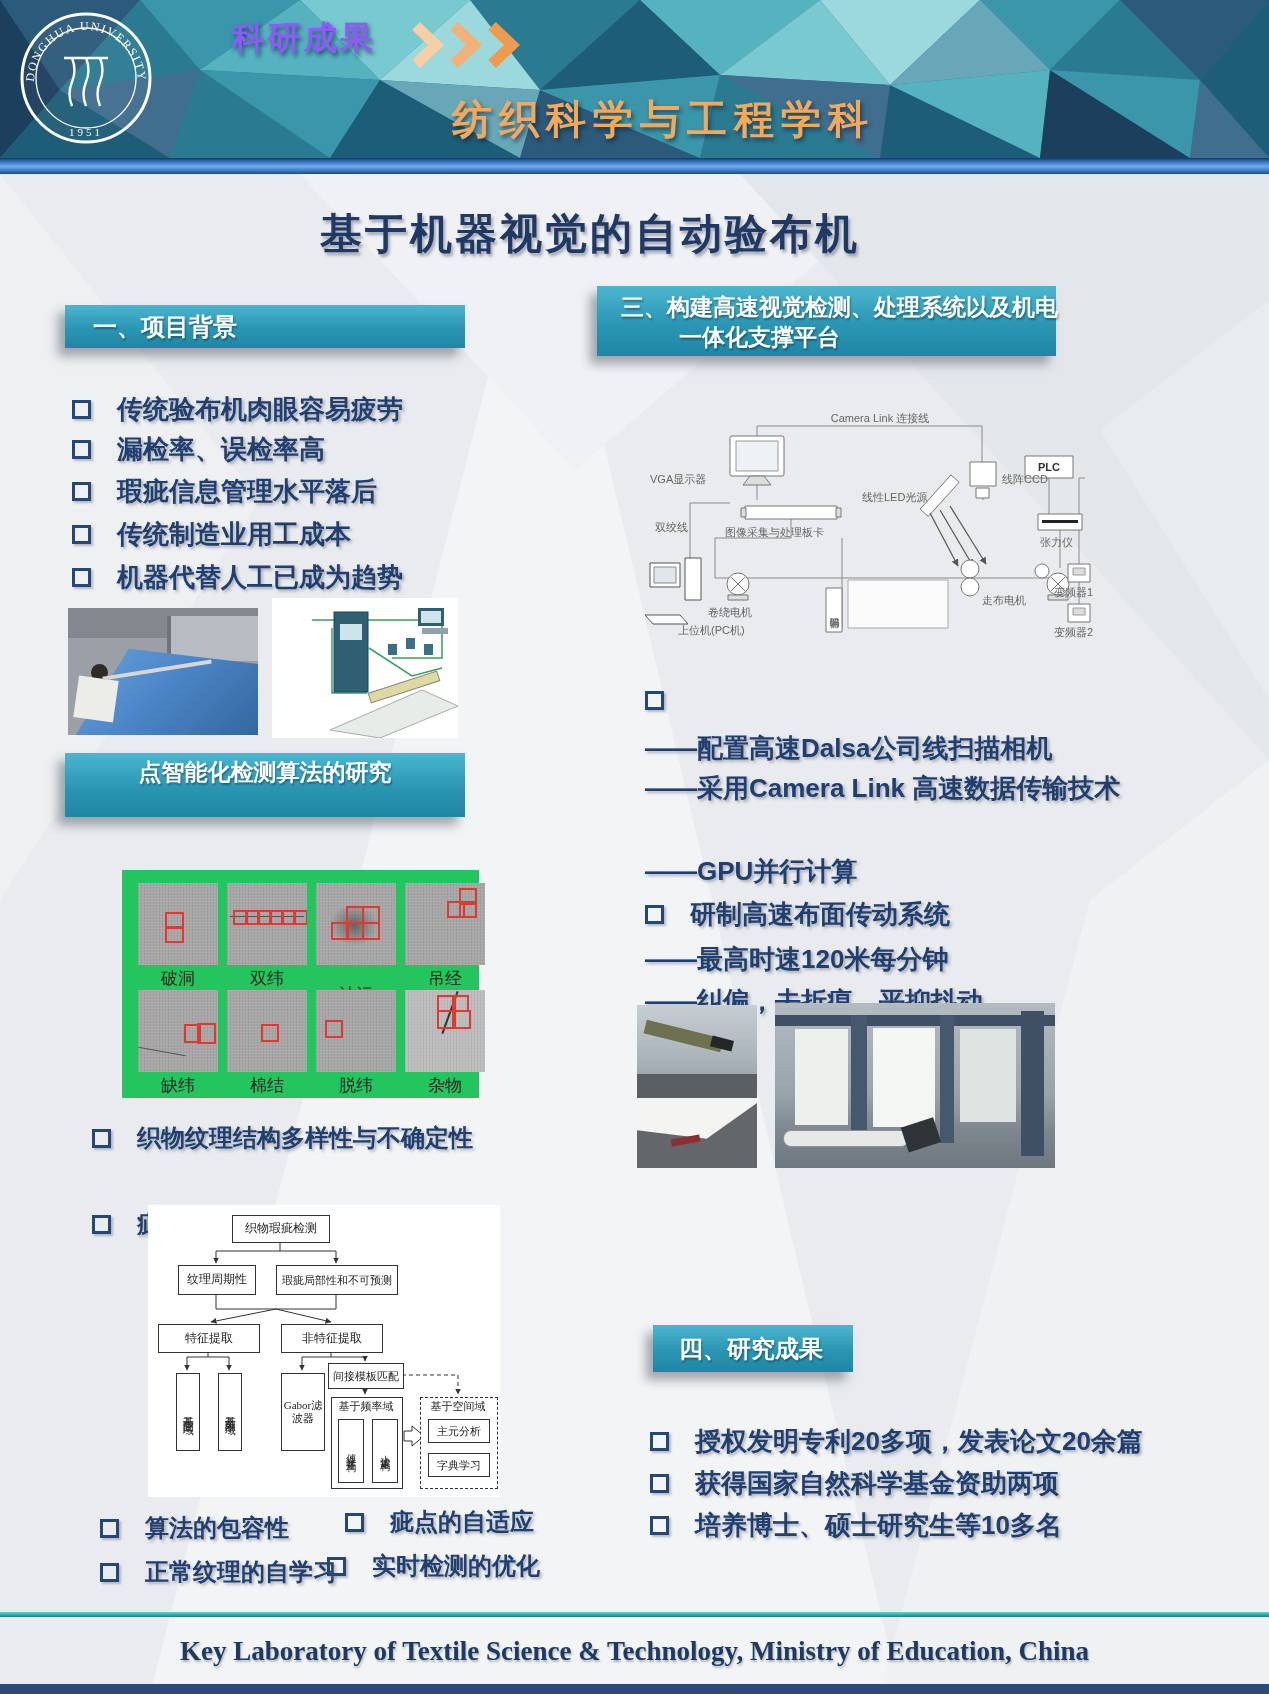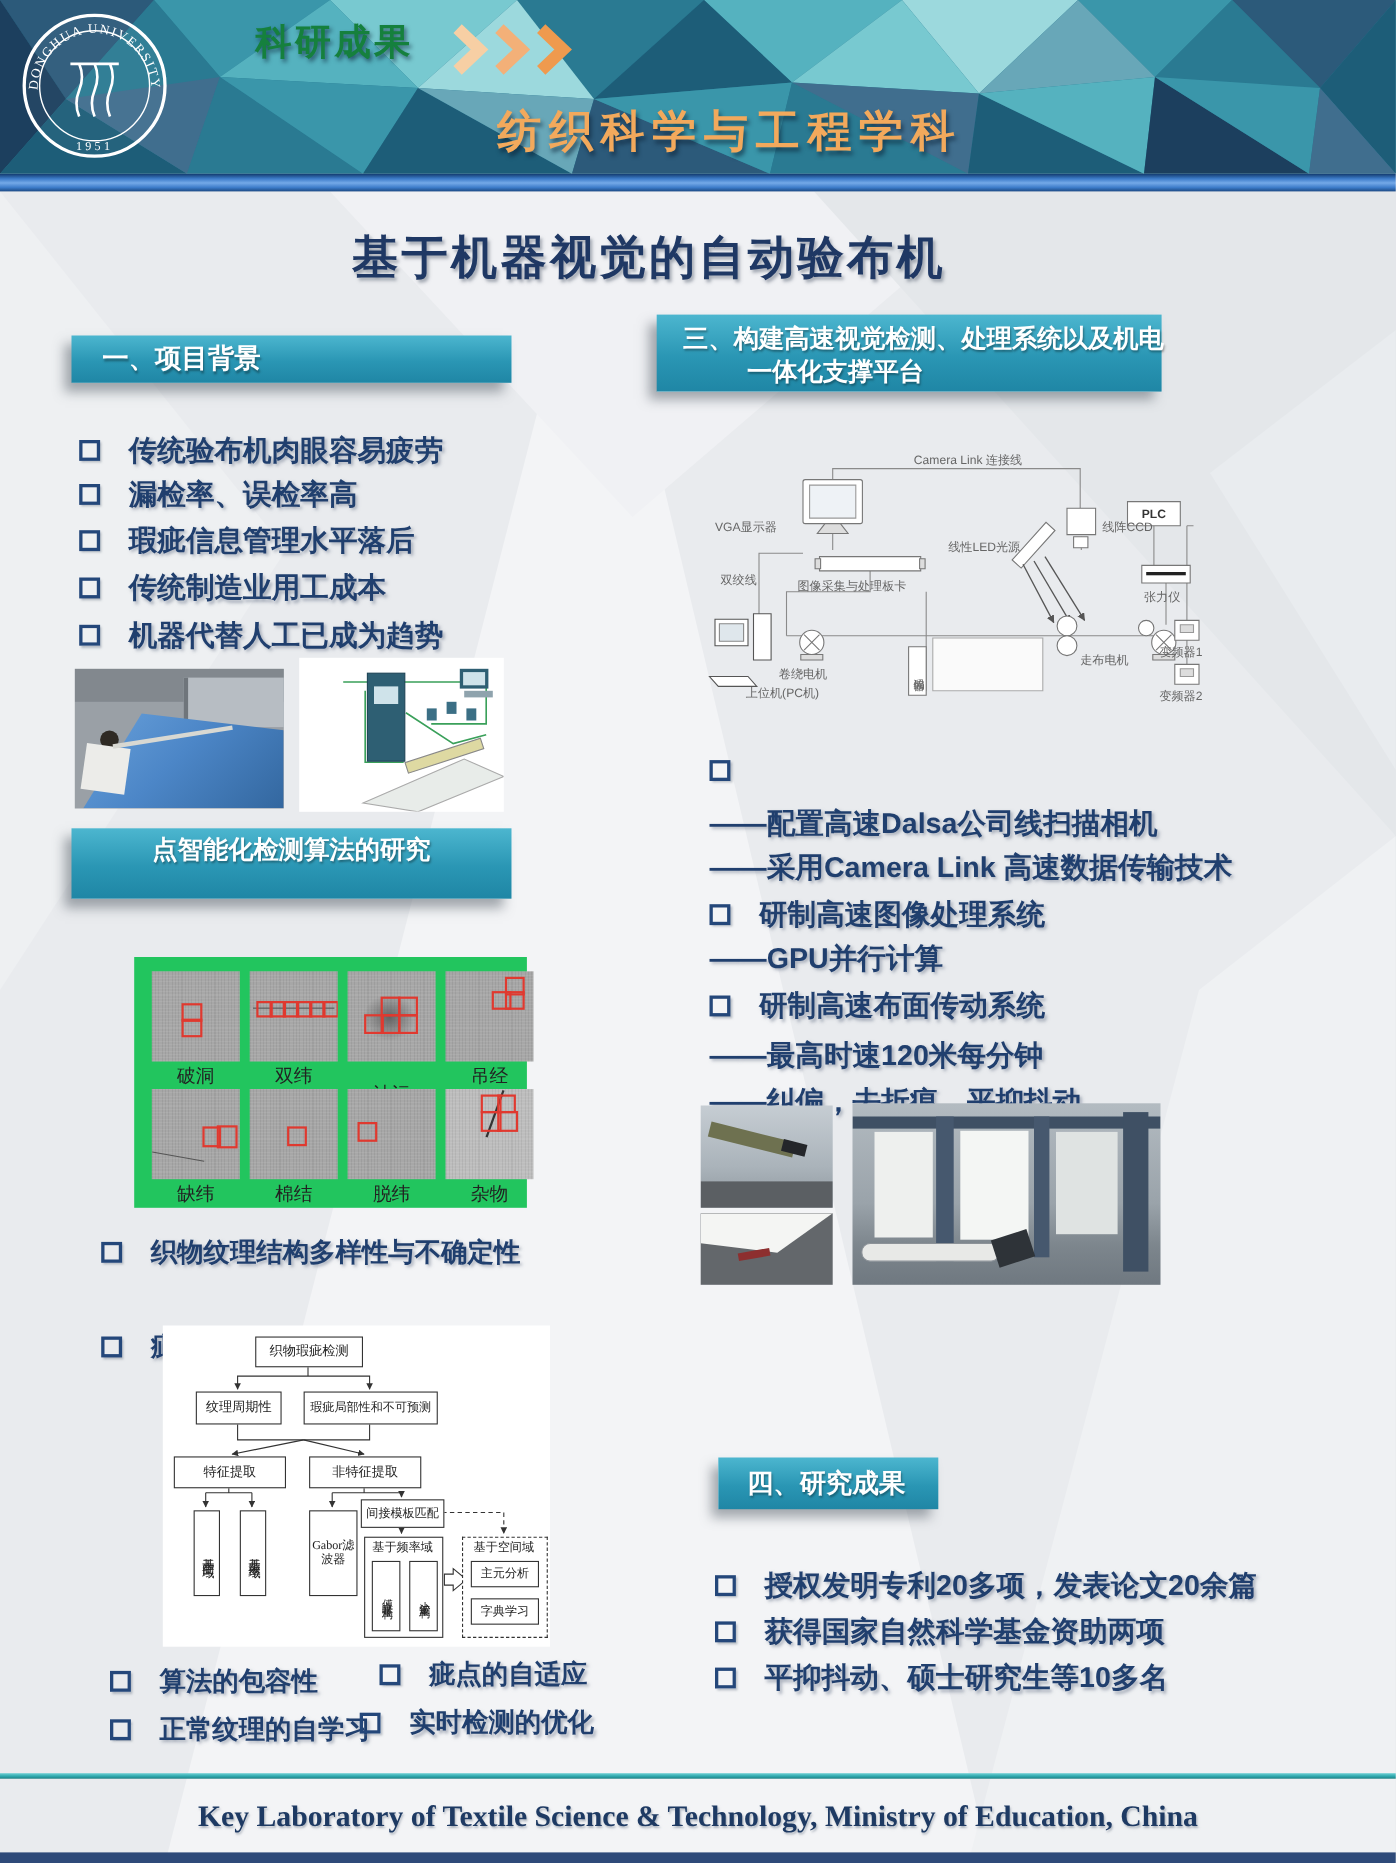--- a/index.html
+++ b/index.html
@@ -5,21 +5,21 @@
   html,body{margin:0;padding:0;background:#cfd3d7;}
   .poster{position:relative;width:1269px;height:1694px;margin:0 auto;background:#e9ebee;overflow:hidden;
           font-family:"Liberation Sans","DejaVu Sans",sans-serif;}
   .abs{position:absolute;}
   .bgdeco{position:absolute;left:0;top:0;z-index:0;}
 
   
   .header-mesh{position:absolute;left:0;top:0;z-index:1;}
   .blue-band{position:absolute;left:0;top:158px;width:1269px;height:16px;z-index:2;
      background:linear-gradient(180deg,#123a6e 0%,#3d7cc9 28%,#74a9e8 52%,#3d7cc9 78%,#1c4a85 100%);}
-  .badge{position:absolute;left:232px;top:16px;z-index:3;font-size:33px;font-weight:bold;color:#15803d;
+  .badge{position:absolute;left:232px;top:16px;z-index:3;font-size:33px;font-weight:bold;color:#8b5cf6;
      letter-spacing:3px;text-shadow:2px 3px 4px rgba(10,30,50,.6);}
   .subtitle{position:absolute;left:452px;top:92px;z-index:3;font-size:40px;font-weight:bold;color:#f2a95c;
      letter-spacing:7px;text-shadow:2px 3px 4px rgba(10,30,50,.6);}
   .logo{position:absolute;left:16px;top:4px;z-index:3;}
 
   
   .main-title{position:absolute;left:0;top:206px;width:1180px;text-align:center;z-index:2;
      font-size:42px;font-weight:bold;color:#1f3864;letter-spacing:3px;text-shadow:2px 3px 3px rgba(90,100,115,.5);}
 
   
@@ -436,24 +436,20 @@
 
   <div class="brow" style="left:645px;top:691px;">
     <span class="sq"></span>
     </div>
   <div class="brow dashrow" style="left:645px;top:731px;">
     <span class="btxt">——配置高速Dalsa公司线扫描相机</span>
     </div>
   <div class="brow dashrow" style="left:645px;top:771px;">
     <span class="btxt">——采用Camera Link 高速数据传输技术</span>
     </div>
-  <div class="brow" style="left:645px;top:814px;">
-    <span class="sq"></span>
-    <span class="btxt">研制高速图像处理系统</span>
-    </div>
   <div class="brow dashrow" style="left:645px;top:854px;">
     <span class="btxt">——GPU并行计算</span>
     </div>
   <div class="brow" style="left:645px;top:897px;">
     <span class="sq"></span>
     <span class="btxt">研制高速布面传动系统</span>
     </div>
   <div class="brow dashrow" style="left:645px;top:942px;">
     <span class="btxt">——最高时速120米每分钟</span>
     </div>
@@ -489,20 +485,20 @@
   <div class="brow" style="left:650px;top:1424px;">
     <span class="sq"></span>
     <span class="btxt">授权发明专利20多项，发表论文20余篇</span>
     </div>
   <div class="brow" style="left:650px;top:1466px;">
     <span class="sq"></span>
     <span class="btxt">获得国家自然科学基金资助两项</span>
     </div>
   <div class="brow" style="left:650px;top:1508px;">
     <span class="sq"></span>
-    <span class="btxt">平抑抖动、硕士研究生等10多名</span>
+    <span class="btxt">培养博士、硕士研究生等10多名</span>
     </div>
 
   <div class="foot-line"></div>
   <div class="foot-text">Key Laboratory of Textile Science &amp; Technology, Ministry of Education, China</div>
   <div class="foot-strip"></div>
 
 </div>
 
 </body></html>

